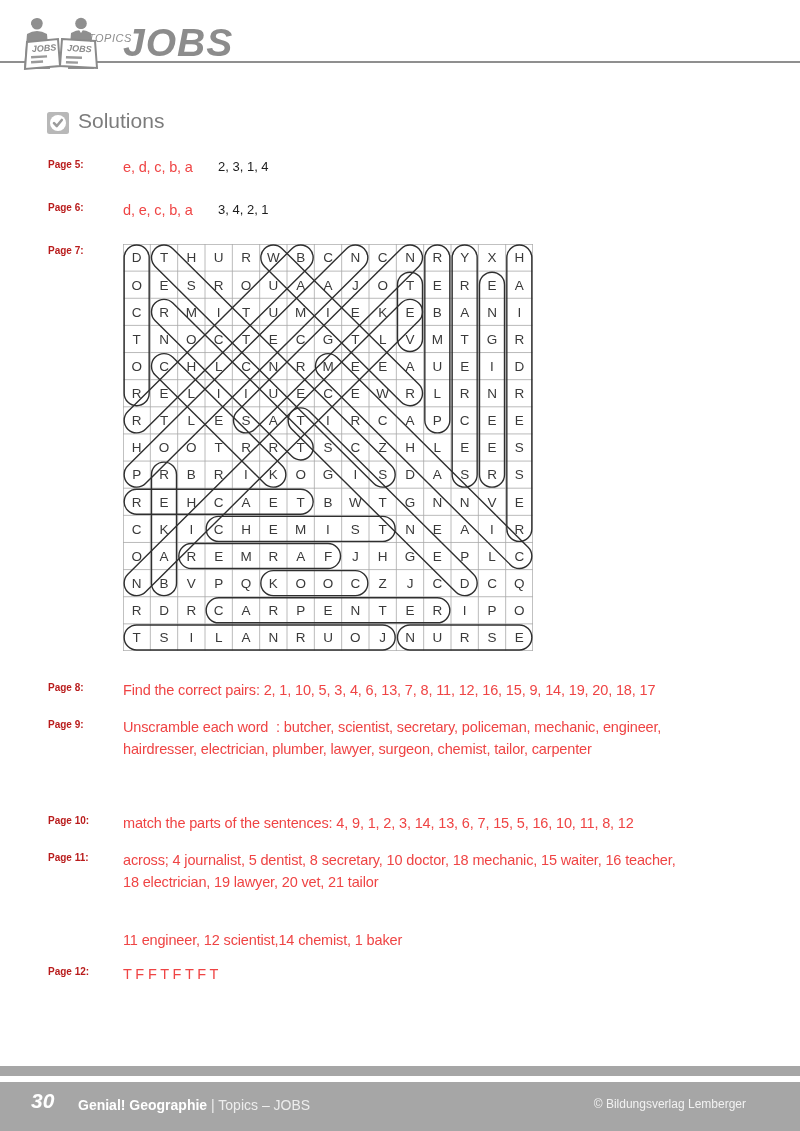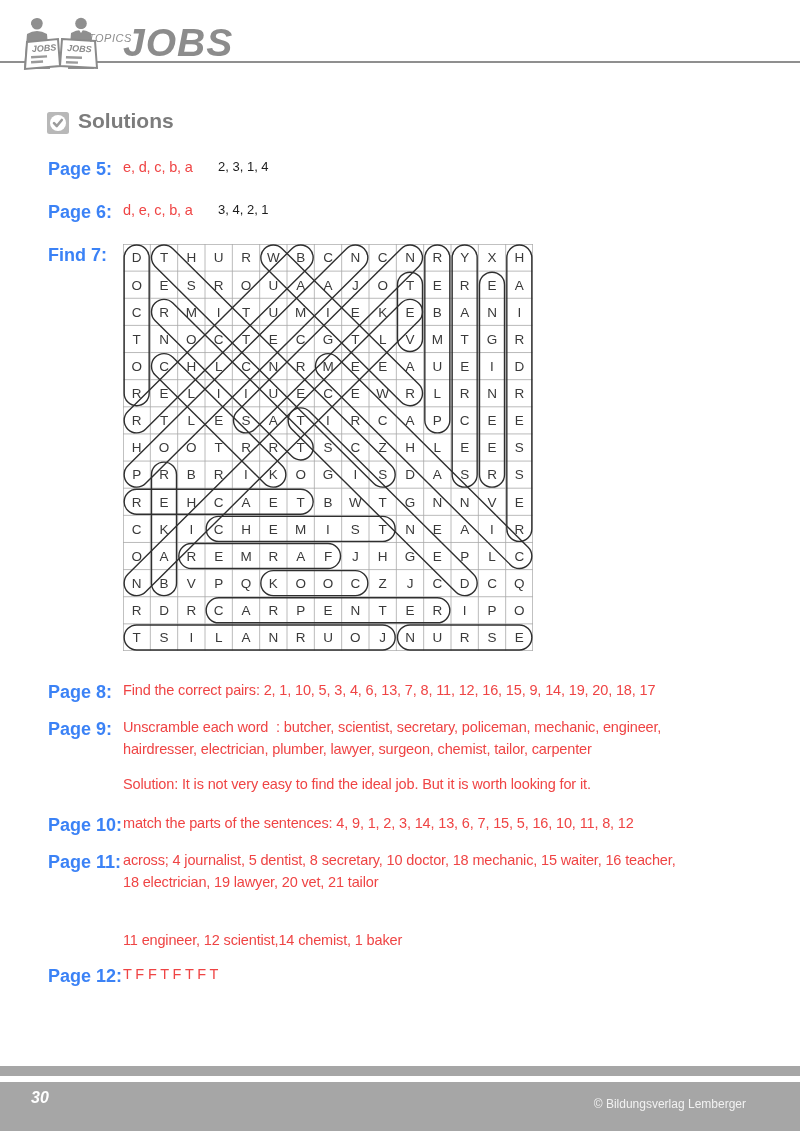--- a/index.html
+++ b/index.html
@@ -9,31 +9,31 @@
   }
   
   .hdr-line { position:absolute; left:0; top:61px; width:800px; height:2px; background:#8f8f8f; }
   .logo { position:absolute; left:13px; top:15px; width:102px; height:56px; }
   .topics-label { position:absolute; left:88px; top:32px; font-style:italic; font-weight:normal;
     font-size:11px; letter-spacing:.5px; color:#8c8c8c; }
   .jobs-title { position:absolute; left:123px; top:23px; font-style:italic; font-weight:bold;
     font-size:39px; line-height:1; color:#8c8c8c; letter-spacing:1px; }
   
   .sol-icon { position:absolute; left:47px; top:112px; width:22px; height:22px; }
-  .sol-title { position:absolute; left:78px; top:109px; font-size:21px; font-weight:bold; color:#7c7c7c; }
-  
-  .lbl { position:absolute; left:48px; font-weight:bold; color:#3b82f6; font-size:18px; white-space:pre; }
+  .sol-title { position:absolute; left:78px; top:109px; font-size:21px; font-weight:normal; color:#7c7c7c; }
+  
+  .lbl { position:absolute; left:48px; font-weight:bold; color:#b91c1c; font-size:10px; white-space:pre; }
   .txt { position:absolute; left:123px; color:#ef4444; font-size:14.5px; letter-spacing:-0.15px; white-space:pre; }
   .txt2 { position:absolute; left:218px; color:#1d1d1d; font-size:13px; white-space:pre; }
   
   .ws { position:absolute; left:123px; top:244px; }
   
   .foot-bar-thin { position:absolute; left:0; top:1066px; width:800px; height:10px; background:#a6a6a6; }
   .foot-bar { position:absolute; left:0; top:1082px; width:800px; height:49px; background:#a6a6a6; }
-  .foot-num { position:absolute; left:31px; top:1089px; font-size:16px; font-weight:bold; font-style:italic; color:#ffffff; }
+  .foot-num { position:absolute; left:31px; top:1089px; font-size:21px; font-weight:bold; font-style:italic; color:#ffffff; }
   .foot-book { position:absolute; left:78px; top:1097px; font-size:14px; color:rgba(255,255,255,.8); white-space:pre; }
   .foot-book b { color:#ffffff; }
   .foot-copy { position:absolute; right:54px; top:1097px; font-size:12px; color:rgba(255,255,255,.85); }
 </style>
 </head>
 <body>
 
 <div class="page">
 
   <div class="hdr-line"></div>
@@ -69,21 +69,21 @@
   <div class="sol-title">Solutions</div>
 
   <div class="lbl" style="top:159px">Page 5:</div>
   <div class="txt" style="top:159px">e, d, c, b, a</div>
   <div class="txt2" style="top:159px">2, 3, 1, 4</div>
 
   <div class="lbl" style="top:202px">Page 6:</div>
   <div class="txt" style="top:202px">d, e, c, b, a</div>
   <div class="txt2" style="top:202px">3, 4, 2, 1</div>
 
-  <div class="lbl" style="top:245px">Find 7:</div>
+  <div class="lbl" style="top:245px">Page 7:</div>
   <svg class="ws" width="410" height="407">
       <line x1="0.4" y1="0" x2="0.4" y2="407" stroke="#a8a8a8" stroke-width="0.8"></line>
       <line x1="0" y1="0.4" x2="410" y2="0.4" stroke="#a8a8a8" stroke-width="0.8"></line>
       <line x1="27.333333333333332" y1="0" x2="27.333333333333332" y2="407" stroke="#a8a8a8" stroke-width="0.8"></line>
       <line x1="0" y1="27.133333333333333" x2="410" y2="27.133333333333333" stroke="#a8a8a8" stroke-width="0.8"></line>
       <line x1="54.666666666666664" y1="0" x2="54.666666666666664" y2="407" stroke="#a8a8a8" stroke-width="0.8"></line>
       <line x1="0" y1="54.266666666666666" x2="410" y2="54.266666666666666" stroke="#a8a8a8" stroke-width="0.8"></line>
       <line x1="82" y1="0" x2="82" y2="407" stroke="#a8a8a8" stroke-width="0.8"></line>
       <line x1="0" y1="81.4" x2="410" y2="81.4" stroke="#a8a8a8" stroke-width="0.8"></line>
       <line x1="109.33333333333333" y1="0" x2="109.33333333333333" y2="407" stroke="#a8a8a8" stroke-width="0.8"></line>
@@ -360,31 +360,31 @@
       <rect x="1.1666666666666572" y="380.93333333333334" width="271" height="25" rx="12.5" ry="12.5" fill="none" stroke="#2f2f2f" stroke-width="1.4" transform="rotate(0 136.66666666666666 393.43333333333334)"></rect>
       <rect x="274.5" y="380.93333333333334" width="134.33333333333331" height="25" rx="12.5" ry="12.5" fill="none" stroke="#2f2f2f" stroke-width="1.4" transform="rotate(0 341.66666666666663 393.43333333333334)"></rect>
     </svg>
 
   <div class="lbl" style="top:682px">Page 8:</div>
   <div class="txt" style="top:682px">Find the correct pairs: 2, 1, 10, 5, 3, 4, 6, 13, 7, 8, 11, 12, 16, 15, 9, 14, 19, 20, 18, 17</div>
 
   <div class="lbl" style="top:719px">Page 9:</div>
   <div class="txt" style="top:741px">hairdresser, electrician, plumber, lawyer, surgeon, chemist, tailor, carpenter</div>
   <div class="txt" style="top:719px">Unscramble each word  : butcher, scientist, secretary, policeman, mechanic, engineer,</div>
-  <div class="txt" style="top:776px">Solution: It is not very easy to find the ideal job. But it is worth looking for it.</div>
 
   <div class="lbl" style="top:815px">Page 10:</div>
   <div class="txt" style="top:815px">match the parts of the sentences: 4, 9, 1, 2, 3, 14, 13, 6, 7, 15, 5, 16, 10, 11, 8, 12</div>
 
   <div class="lbl" style="top:852px">Page 11:</div>
   <div class="txt" style="top:852px">across; 4 journalist, 5 dentist, 8 secretary, 10 doctor, 18 mechanic, 15 waiter, 16 teacher,</div>
   <div class="txt" style="top:874px">18 electrician, 19 lawyer, 20 vet, 21 tailor</div>
   <div class="txt" style="top:932px">11 engineer, 12 scientist,14 chemist, 1 baker</div>
 
   <div class="lbl" style="top:966px">Page 12:</div>
   <div class="txt" style="top:966px">T F F T F T F T</div>
 
   <div class="foot-bar-thin"></div>
   <div class="foot-bar"></div>
   <div class="foot-num">30</div>
+  <div class="foot-book"><b>Genial! Geographie</b><span> | Topics – JOBS</span></div>
   <div class="foot-copy">© Bildungsverlag Lemberger</div>
 
 </div>
 
 </body></html>

